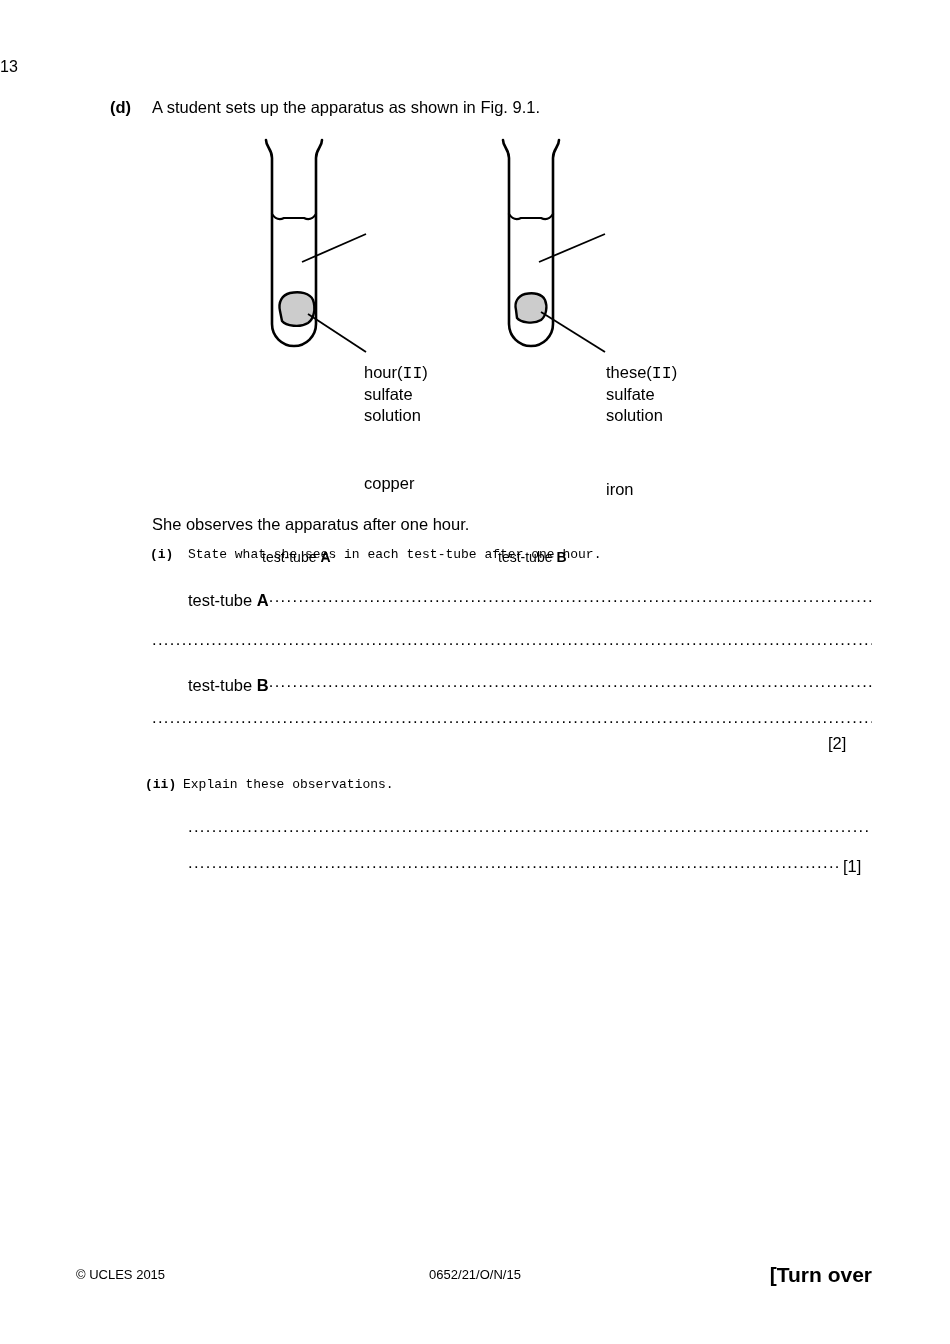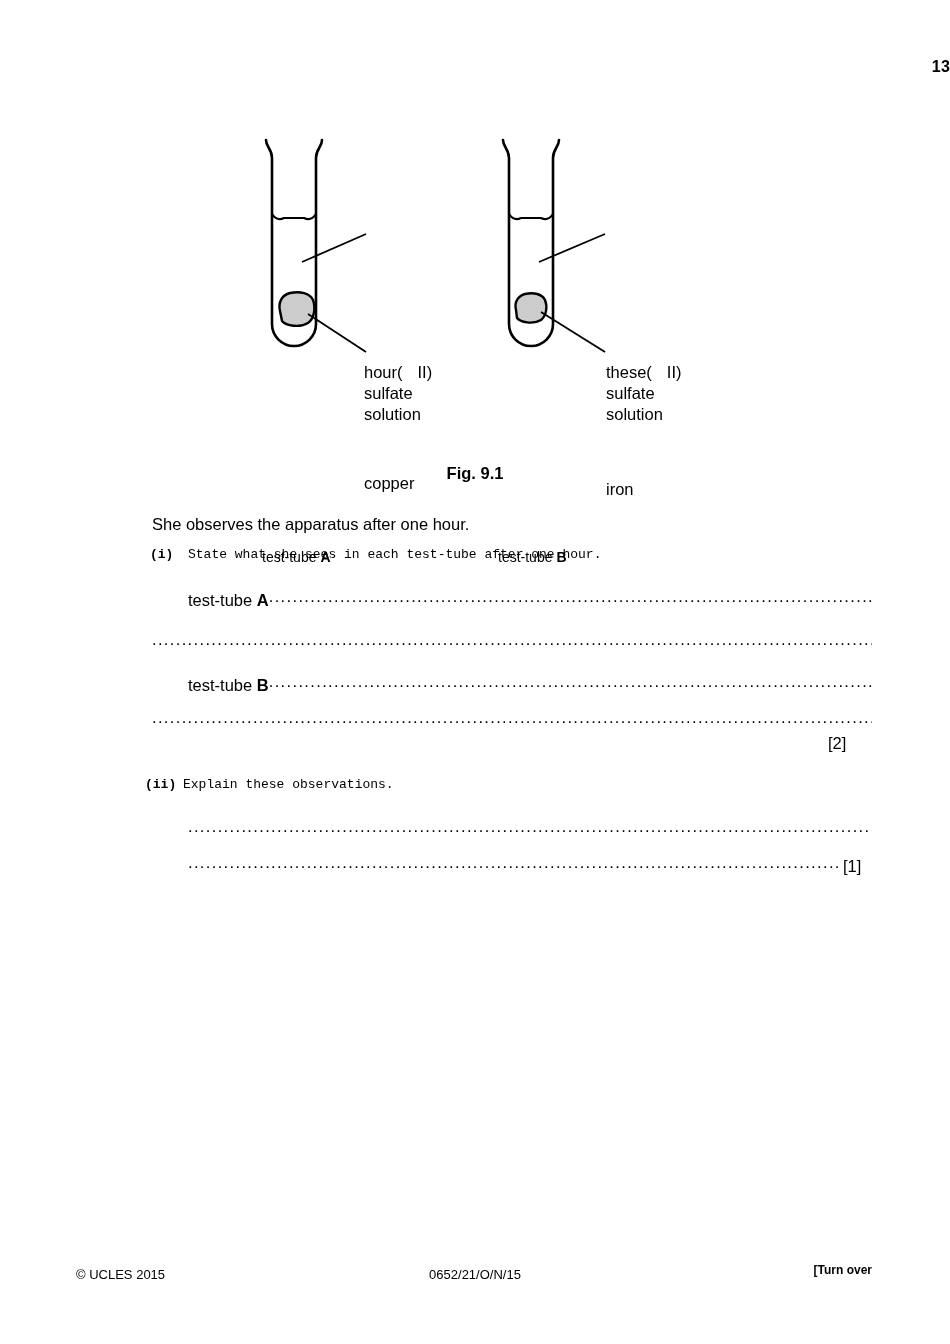--- a/index.html
+++ b/index.html
@@ -16,29 +16,29 @@
     position: relative;
     width: 950px;
     height: 1344px;
     background: #ffffff;
     overflow: hidden;
   }
 
   
   .abs { position: absolute; }
   .b { font-weight: bold; }
-  .serif-num { font-family: Liberation Sans, sans-serif; margin-left: 15px; }
+  .serif-num { font-family: Liberation Mono, monospace; }
 
   
   #page-number {
     left: 0; top: 58px;
     width: 950px;
-    text-align: right;
+    text-align: left;
     font-size: 16px;
-    font-weight: bold;
+    font-weight: normal;
     letter-spacing: 0.2px;
   }
 
   
   #part-d-row {
     left: 110px; top: 98px;
     font-size: 16.5px;
   }
   #part-d-row .lbl {
     display: inline-block;
@@ -169,31 +169,34 @@
   #footer-code {
     position: absolute;
     left: 0; top: 0;
     width: 950px;
     text-align: center;
     font-size: 13px;
   }
   #footer-turnover {
     position: absolute;
     right: 78px; top: -4px;
-    font-size: 12px;
+    font-size: 21px;
     font-weight: bold;
   }
 </style>
 </head>
 <body>
 
 <div id="page">
 
   <div class="abs" id="page-number">13</div>
 
+  <div class="abs" id="part-d-row">
+    <span class="lbl">(d)</span><span>A student sets up the apparatus as shown in Fig. 9.1.</span>
+  </div>
 
   <div class="abs" id="figure">
 
     <div class="tube-group" id="tube-group-a">
       <svg class="tube-svg" width="90" height="230" viewBox="0 0 90 230">
 
         <path d="M 8,6 C 8,13 14,15 14,24 L 14,190 A 22,22 0 0 0 58,190 L 58,24 C 58,15 64,13 64,6" fill="none" stroke="#000000" stroke-width="2.6" stroke-linecap="round"></path>
 
         <path d="M 14,80 C 18,86 22,86 26,84 L 46,84 C 50,86 54,86 58,80" fill="none" stroke="#000000" stroke-width="2.2" stroke-linecap="round"></path>
 
@@ -231,21 +234,20 @@
       <div><span>these(</span><span class="serif-num">II</span><span>)</span></div>
       <div>sulfate</div>
       <div>solution</div>
     </div>
     <div class="tube-label" id="label-metal-b">iron</div>
 
     <div class="tube-caption" id="caption-a"><span>test-tube </span><span class="b">A</span></div>
     <div class="tube-caption" id="caption-b"><span>test-tube </span><span class="b">B</span></div>
   </div>
 
-  <div class="abs" id="fig-title">Fig. 9.1</div>
 
   <div class="body-line" id="line-observes">She observes the apparatus after one hour.</div>
 
   <div class="sub-row" id="sub-i">
     <span class="num">(i)</span><span>State what she sees in each test-tube after one hour.</span>
   </div>
 
   <div class="ans" id="ans-a1"><span class="prefix">test-tube </span><span class="prefix b">A</span><span class="dots">.............................................................................................................................................................</span></div>
 
   <div class="ans" id="ans-a2"><span class="dots">.............................................................................................................................................................</span></div>

